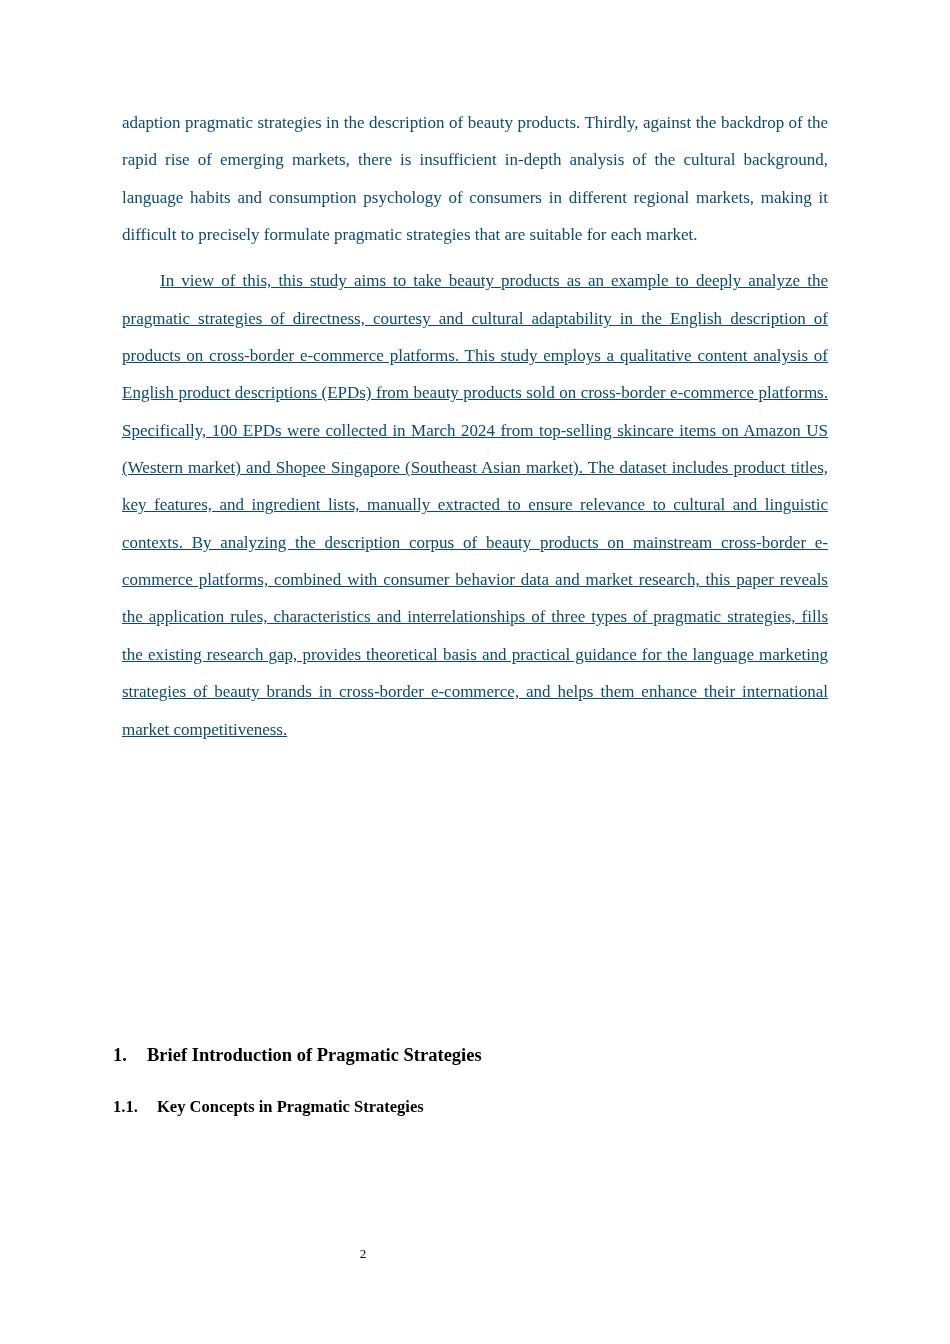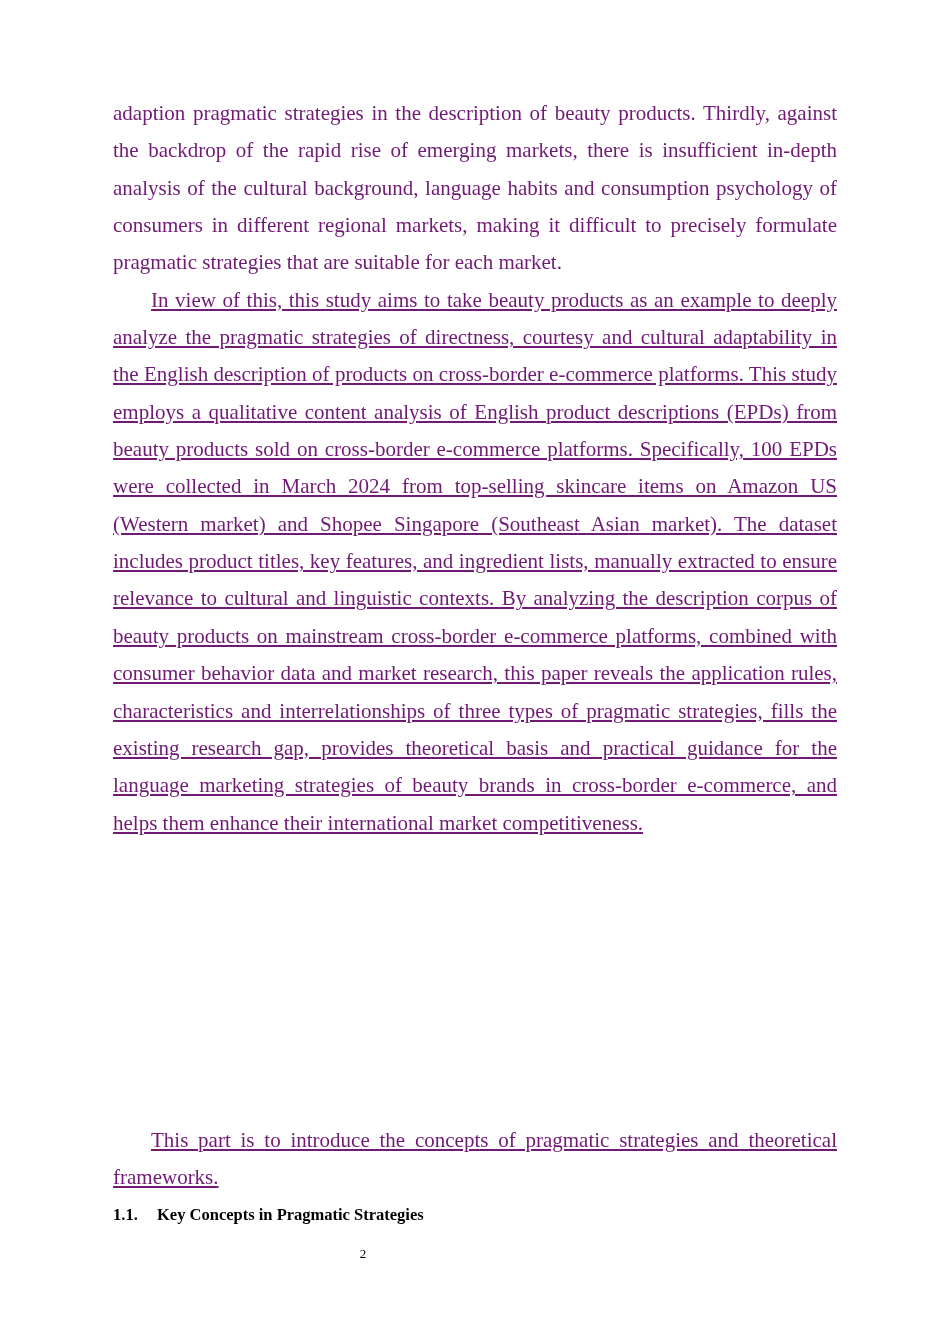--- a/index.html
+++ b/index.html
@@ -13,25 +13,25 @@
     font-family: "Liberation Serif", serif;
     overflow: hidden;
   }
   .content {
     position: absolute;
     left: 113px;
     top: 95px;
     width: 724px;
   }
   .para {
-    margin: 0;
-    font-size: 21px;
+    margin: 9px;
+    font-size: 17px;
     line-height: 37.35px;
     text-align: justify;
-    color: #701a75;
+    color: #0c4a6e;
   }
   .para.indent { text-indent: 38px; text-decoration: underline; }
   .section-gap { height: 280px; }
   .heading-1 {
     margin: 0 0 15px 0;
     font-size: 18.5px;
     font-weight: 700;
     line-height: 37px;
     text-align: left;
   }
@@ -65,22 +65,24 @@
 
 <div class="page">
   <div class="content">
 
     <p class="para">adaption pragmatic strategies in the description of beauty products. Thirdly, against the backdrop of the rapid rise of emerging markets, there is insufficient in-depth analysis of the cultural background, language habits and consumption psychology of consumers in different regional markets, making it difficult to precisely formulate pragmatic strategies that are suitable for each market.</p>
 
     <p class="para indent">In view of this, this study aims to take beauty products as an example to deeply analyze the pragmatic strategies of directness, courtesy and cultural adaptability in the English description of products on cross-border e-commerce platforms. This study employs a qualitative content analysis of English product descriptions (EPDs) from beauty products sold on cross-border e-commerce platforms. Specifically, 100 EPDs were collected in March 2024 from top-selling skincare items on Amazon US (Western market) and Shopee Singapore (Southeast Asian market). The dataset includes product titles, key features, and ingredient lists, manually extracted to ensure relevance to cultural and linguistic contexts. By analyzing the description corpus of beauty products on mainstream cross-border e-commerce platforms, combined with consumer behavior data and market research, this paper reveals the application rules, characteristics and interrelationships of three types of pragmatic strategies, fills the existing research gap, provides theoretical basis and practical guidance for the language marketing strategies of beauty brands in cross-border e-commerce, and helps them enhance their international market competitiveness.</p>
 
     <div class="section-gap"></div>
 
+    <h1 class="heading-1">
+      <span class="num">1.</span><span>Brief Introduction of Pragmatic Strategies</span>
+    </h1>
 
-    <p class="para indent">This part is to introduce the concepts of pragmatic strategies and theoretical frameworks.</p>
 
     <h2 class="heading-2">
       <span class="num">1.1.</span><span>Key Concepts in Pragmatic Strategies</span>
     </h2>
 
 
   </div>
 
   <div class="page-footer">2</div>
 </div>

